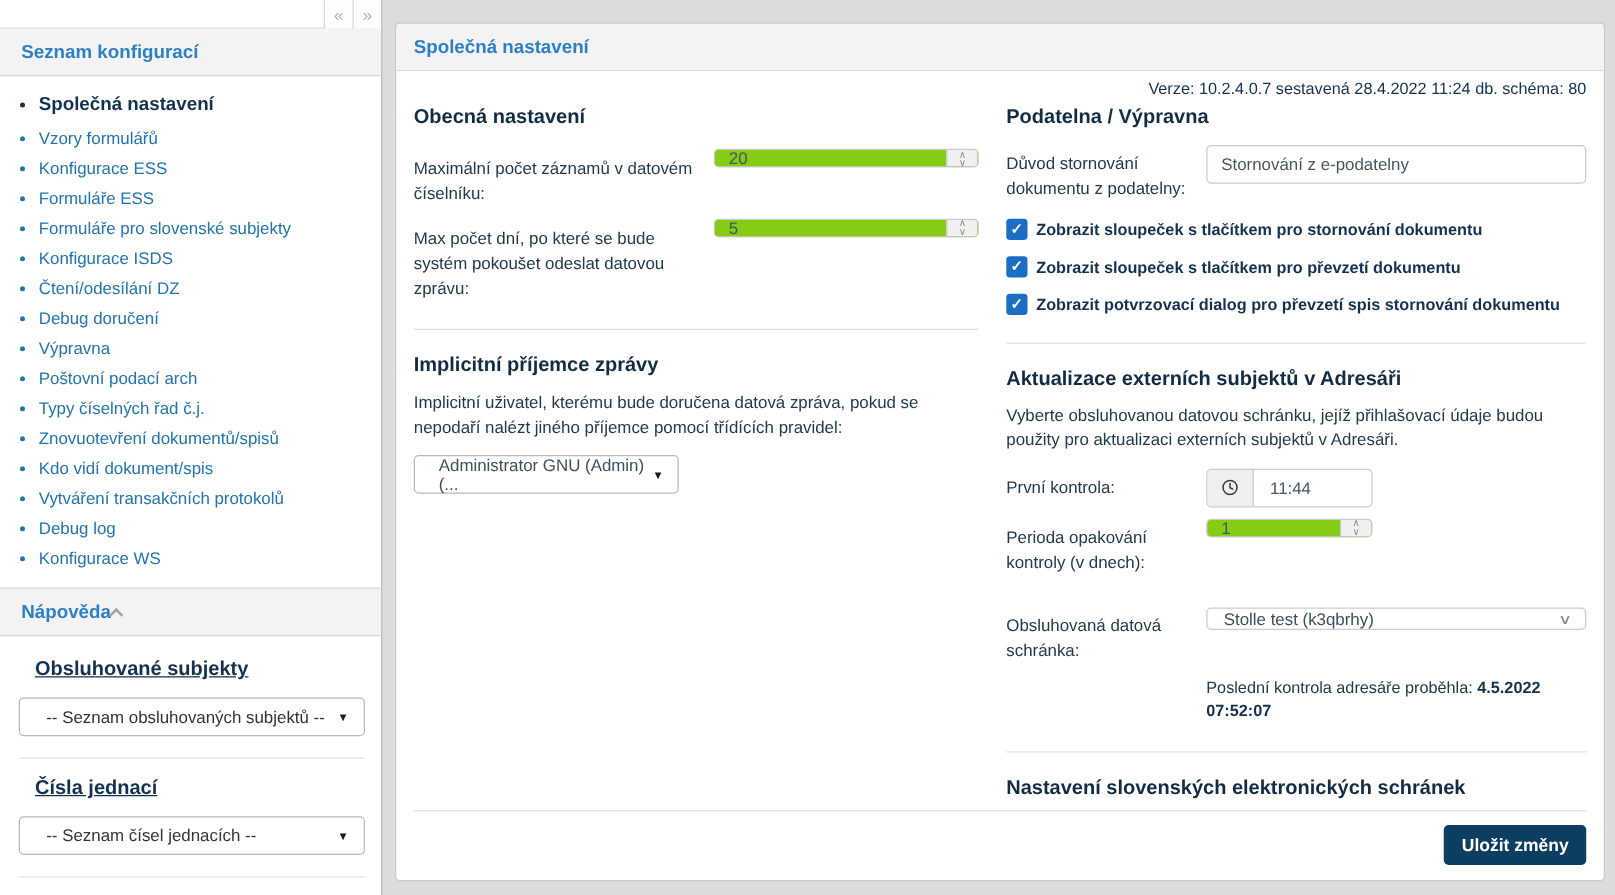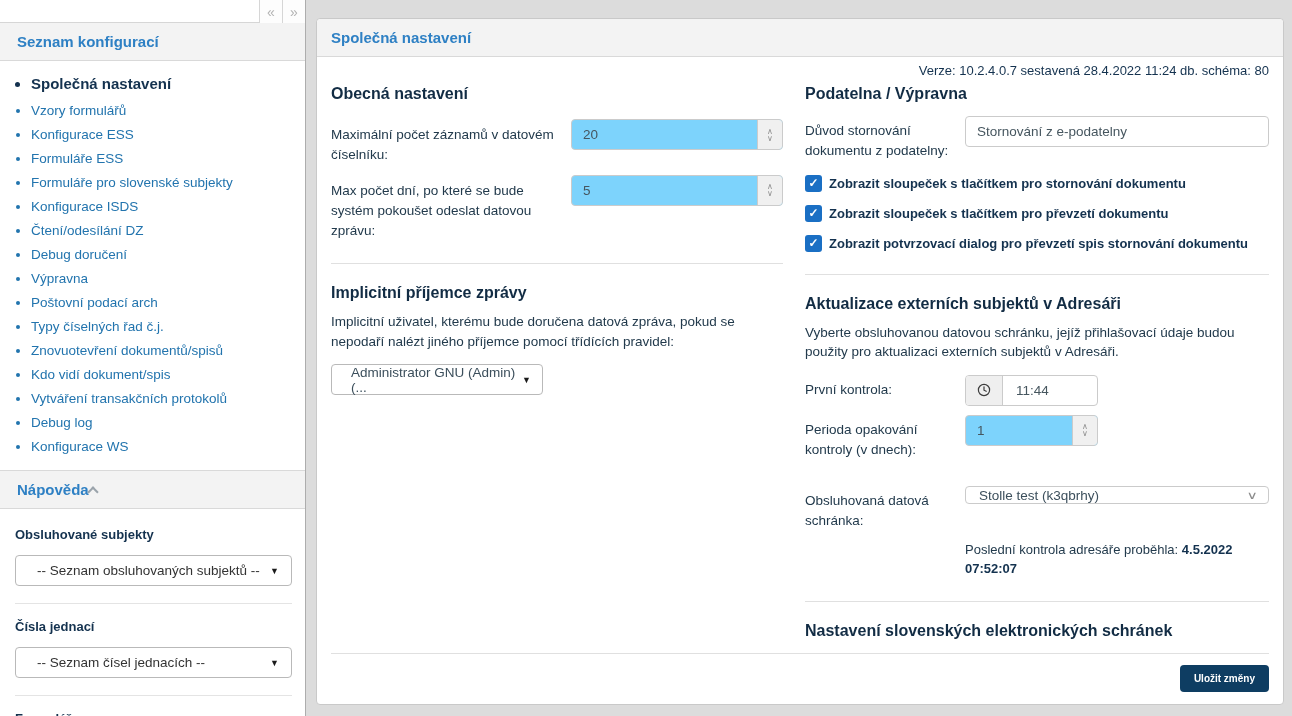--- a/index.html
+++ b/index.html
@@ -44,21 +44,21 @@
   .help-header {
     background: #f3f3f3; border-top: 1px solid #d9d9d9; border-bottom: 1px solid #d9d9d9;
     padding: 10px 17px; color: #2e80c4; font-size: 15px; font-weight: 700;
     display: flex; align-items: center; cursor: pointer;
   }
   .chev-up {
     width: 8px; height: 8px; border-left: 2px solid #9aa3ab; border-top: 2px solid #9aa3ab;
     transform: rotate(45deg); margin-top: 4px; margin-right: 2px;
   }
   .help-body { padding: 14px 10px 0 12px; }
-  .help-title { font-size: 13px; font-weight: 700; color: #14324f; margin: 4px 0 13px 3px; }
+  .help-title { font-size: 16px; font-weight: 700; color: #14324f; margin: 4px 0 13px 16px; text-decoration: underline; }
   .side-select {
     height: 31px; border: 1px solid #b9b9b9; border-radius: 4px; background: #fff;
     display: flex; align-items: center; padding: 0 12px 0 21px; cursor: pointer;
     color: #333; font-size: 13.5px; justify-content: space-between; margin: 0 3px;
   }
   .side-select .arrow { font-size: 9px; color: #1a1a1a; }
   .help-divider { border: none; border-top: 1px solid #e4e4e4; margin: 17px 3px 15px; }
 
   
   .card {
@@ -81,22 +81,22 @@
   h2.sec { font-size: 16px; font-weight: 700; color: #122c44; }
   .col-left h2.sec:first-child, .col-right h2.sec:first-child { margin-top: 7px; }
 
   .desc { font-size: 13.5px; line-height: 1.45; color: #223a4c; margin-top: 10px; }
 
   .frow { display: flex; margin-top: 16px; }
   .frow + .frow { margin-top: 9px; }
   .flabel { width: 240px; flex: 0 0 auto; font-size: 13.5px; line-height: 1.5; padding-top: 6px; padding-right: 12px; }
 
   .num-input {
-    width: 212px; height: 31px; border: 1px solid #cbcbcb; border-radius: 4px;
-    display: flex; overflow: hidden; background: #7dd3fc;
+    width: 212px; height: 15px; border: 1px solid #cbcbcb; border-radius: 4px;
+    display: flex; overflow: hidden; background: #84cc16;
   }
   .num-input input {
     flex: 1; border: none; outline: none; padding: 0 4px 0 11px;
     font-family: inherit; font-size: 13.5px; color: #46565f; min-width: 0; background: transparent;
   }
   .spinner {
     width: 25px; flex: 0 0 auto; background: #f0f0f0; border-left: 1px solid #cbcbcb;
     display: flex; flex-direction: column; align-items: center; justify-content: center;
     color: #8d8d8d; cursor: pointer;
   }
@@ -158,21 +158,21 @@
 
   .mt20 { margin-top: 20px; }
   .mt26 { margin-top: 26px; }
 
   .card-footer {
     flex: 0 0 auto; margin: 0 14px; border-top: 1px solid #e0e0e0;
     padding: 11px 0 12px; text-align: right;
   }
   .save-btn {
     background: #0e3d62; color: #fff; border: none; border-radius: 4px;
-    font-family: inherit; font-size: 10px; font-weight: 700;
+    font-family: inherit; font-size: 14px; font-weight: 700;
     padding: 8px 14px; cursor: pointer;
   }
 </style>
 </head>
 <body>
 
 <aside class="sidebar">
   <div class="collapse-bar">
     <div class="collapse-btn">«</div>
     <div class="collapse-btn">»</div>

